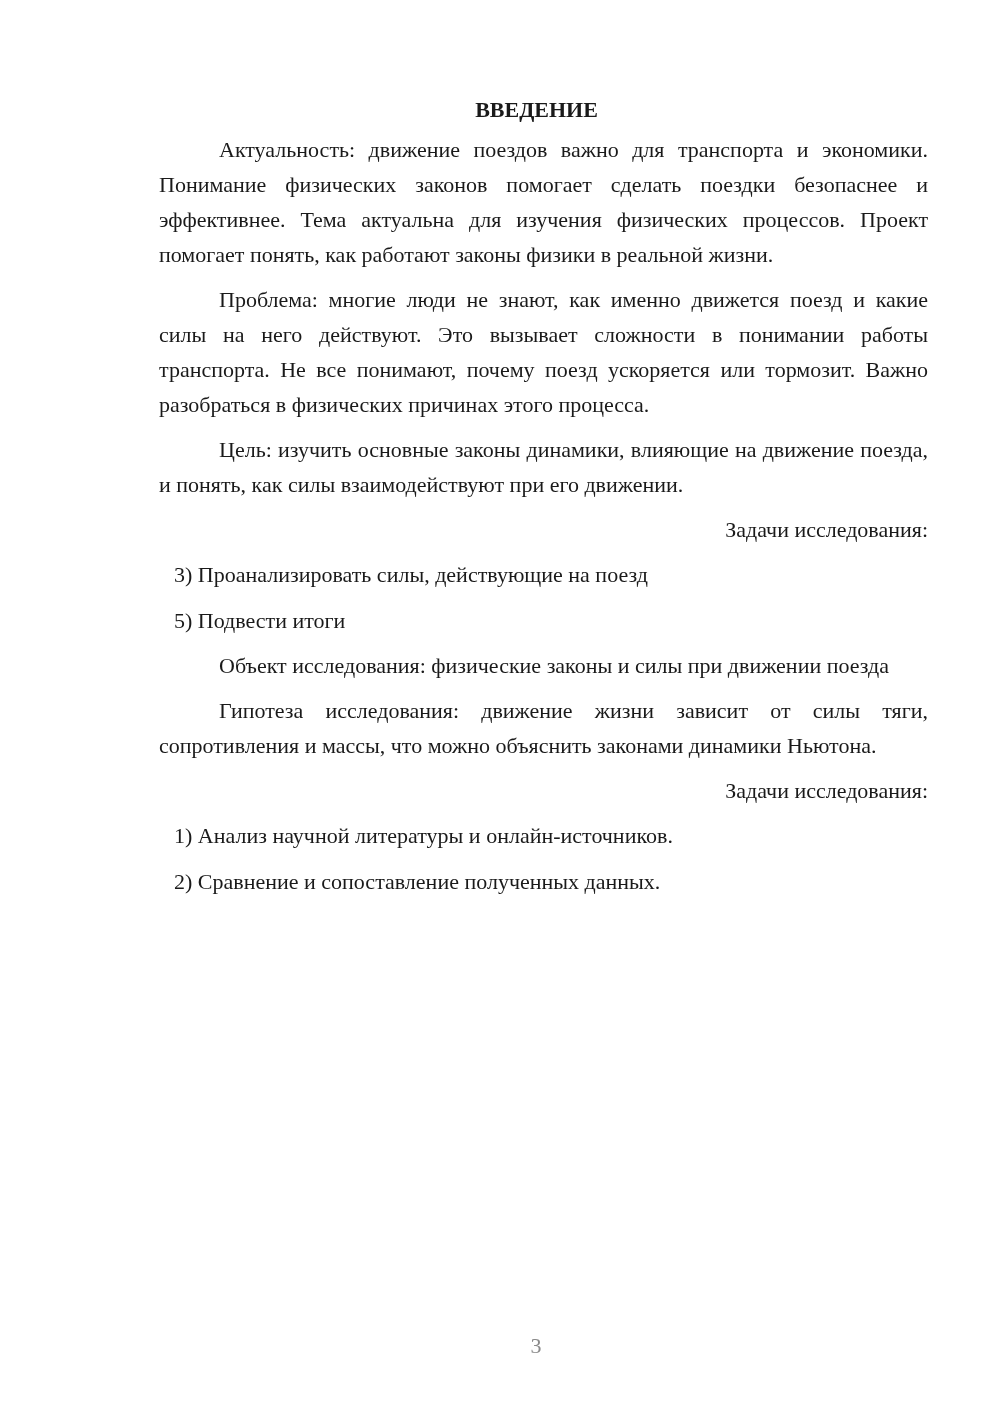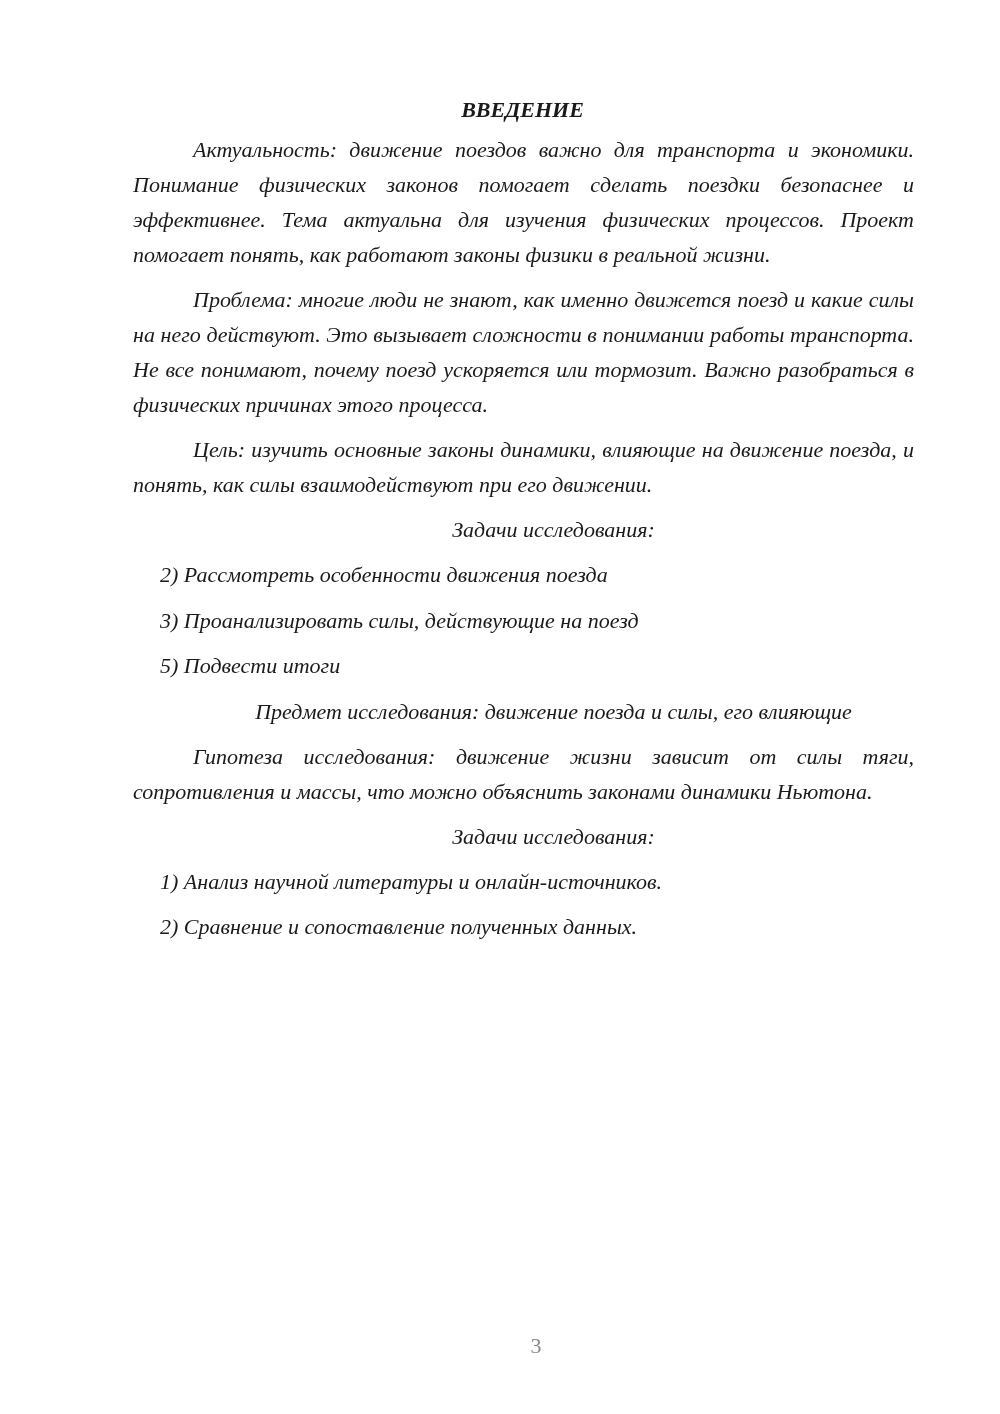--- a/index.html
+++ b/index.html
@@ -16,42 +16,41 @@
       color: #1a1a1a;
     }
     .page {
       position: absolute;
       left: 0; top: 0;
       width: 1000px;
       height: 1414px;
     }
     .content {
       position: absolute;
-      left: 129px;
+      left: 143px;
       top: 92px;
       width: 785px;
-      font-style: italic;
     }
     .title {
       text-align: center;
       font-weight: bold;
       font-size: 22px;
       line-height: 36px;
       margin: 0 0 4px 0;
       padding-left: 2px;
     }
     .para {
       font-size: 22px;
       line-height: 35px;
       text-align: justify;
       text-indent: 60px;
-      margin: 0 0 10px 4px;
+      margin: 0 0 10px 16px;
     }
     .para.left {
-      text-align: center;
+      text-align: right;
     }
     .list-item {
       font-size: 22px;
       line-height: 35px;
       margin: 0 0 10.5px 0;
       padding-left: 31px;
     }
     .list-item .num {
       display: inline;
     }
@@ -78,35 +77,31 @@
     <p class="para">Актуальность: движение поездов важно для транспорта и экономики. Понимание физических законов помогает сделать поездки безопаснее и эффективнее. Тема актуальна для изучения физических процессов. Проект помогает понять, как работают законы физики в реальной жизни.</p>
 
     <p class="para">Проблема: многие люди не знают, как именно движется поезд и какие силы на него действуют. Это вызывает сложности в понимании работы транспорта. Не все понимают, почему поезд ускоряется или тормозит. Важно разобраться в физических причинах этого процесса.</p>
 
     <p class="para">Цель: изучить основные законы динамики, влияющие на движение поезда, и понять, как силы взаимодействуют при его движении.</p>
 
     <p class="para left">Задачи исследования:</p>
 
     <div>
       <div class="list-item">
-        <span class="num">2)</span>
-        <span>Рассмотреть особенности движения поезда</span>
-      </div>
-      <div class="list-item">
         <span class="num">3)</span>
         <span>Проанализировать силы, действующие на поезд</span>
       </div>
       <div class="list-item">
         <span class="num">5)</span>
         <span>Подвести итоги</span>
       </div>
     </div>
 
+    <p class="para">Объект исследования: физические законы и силы при движении поезда</p>
 
-    <p class="para left">Предмет исследования: движение поезда и силы, его влияющие</p>
 
     <p class="para">Гипотеза исследования: движение жизни зависит от силы тяги, сопротивления и массы, что можно объяснить законами динамики Ньютона.</p>
 
     <p class="para left">Задачи исследования:</p>
 
     <div>
       <div class="list-item">
         <span class="num">1)</span>
         <span>Анализ научной литературы и онлайн-источников.</span>
       </div>

